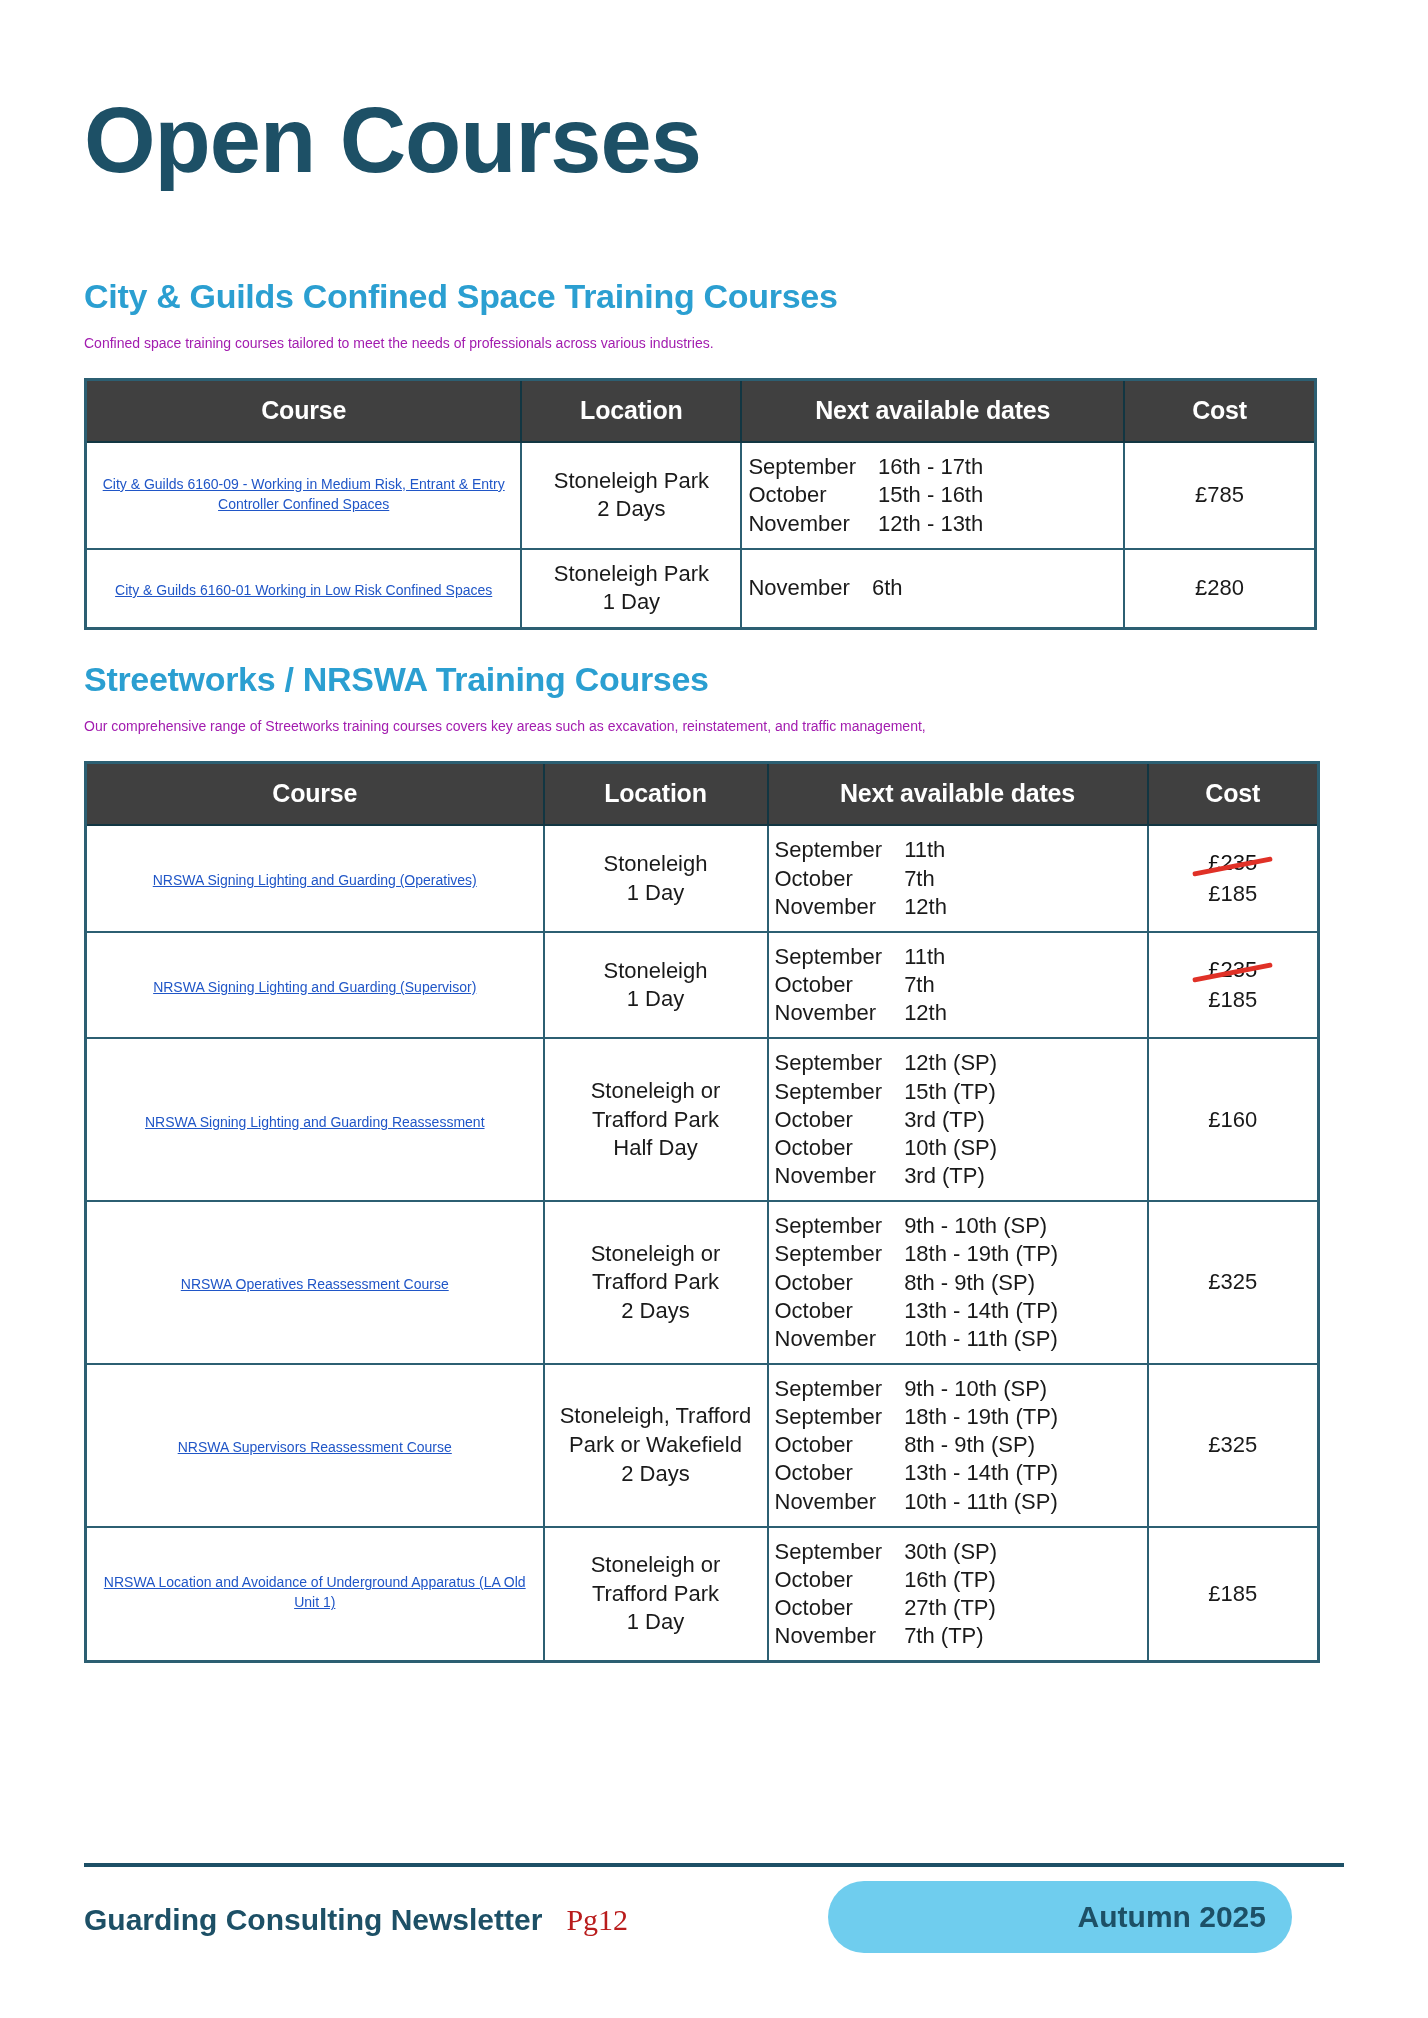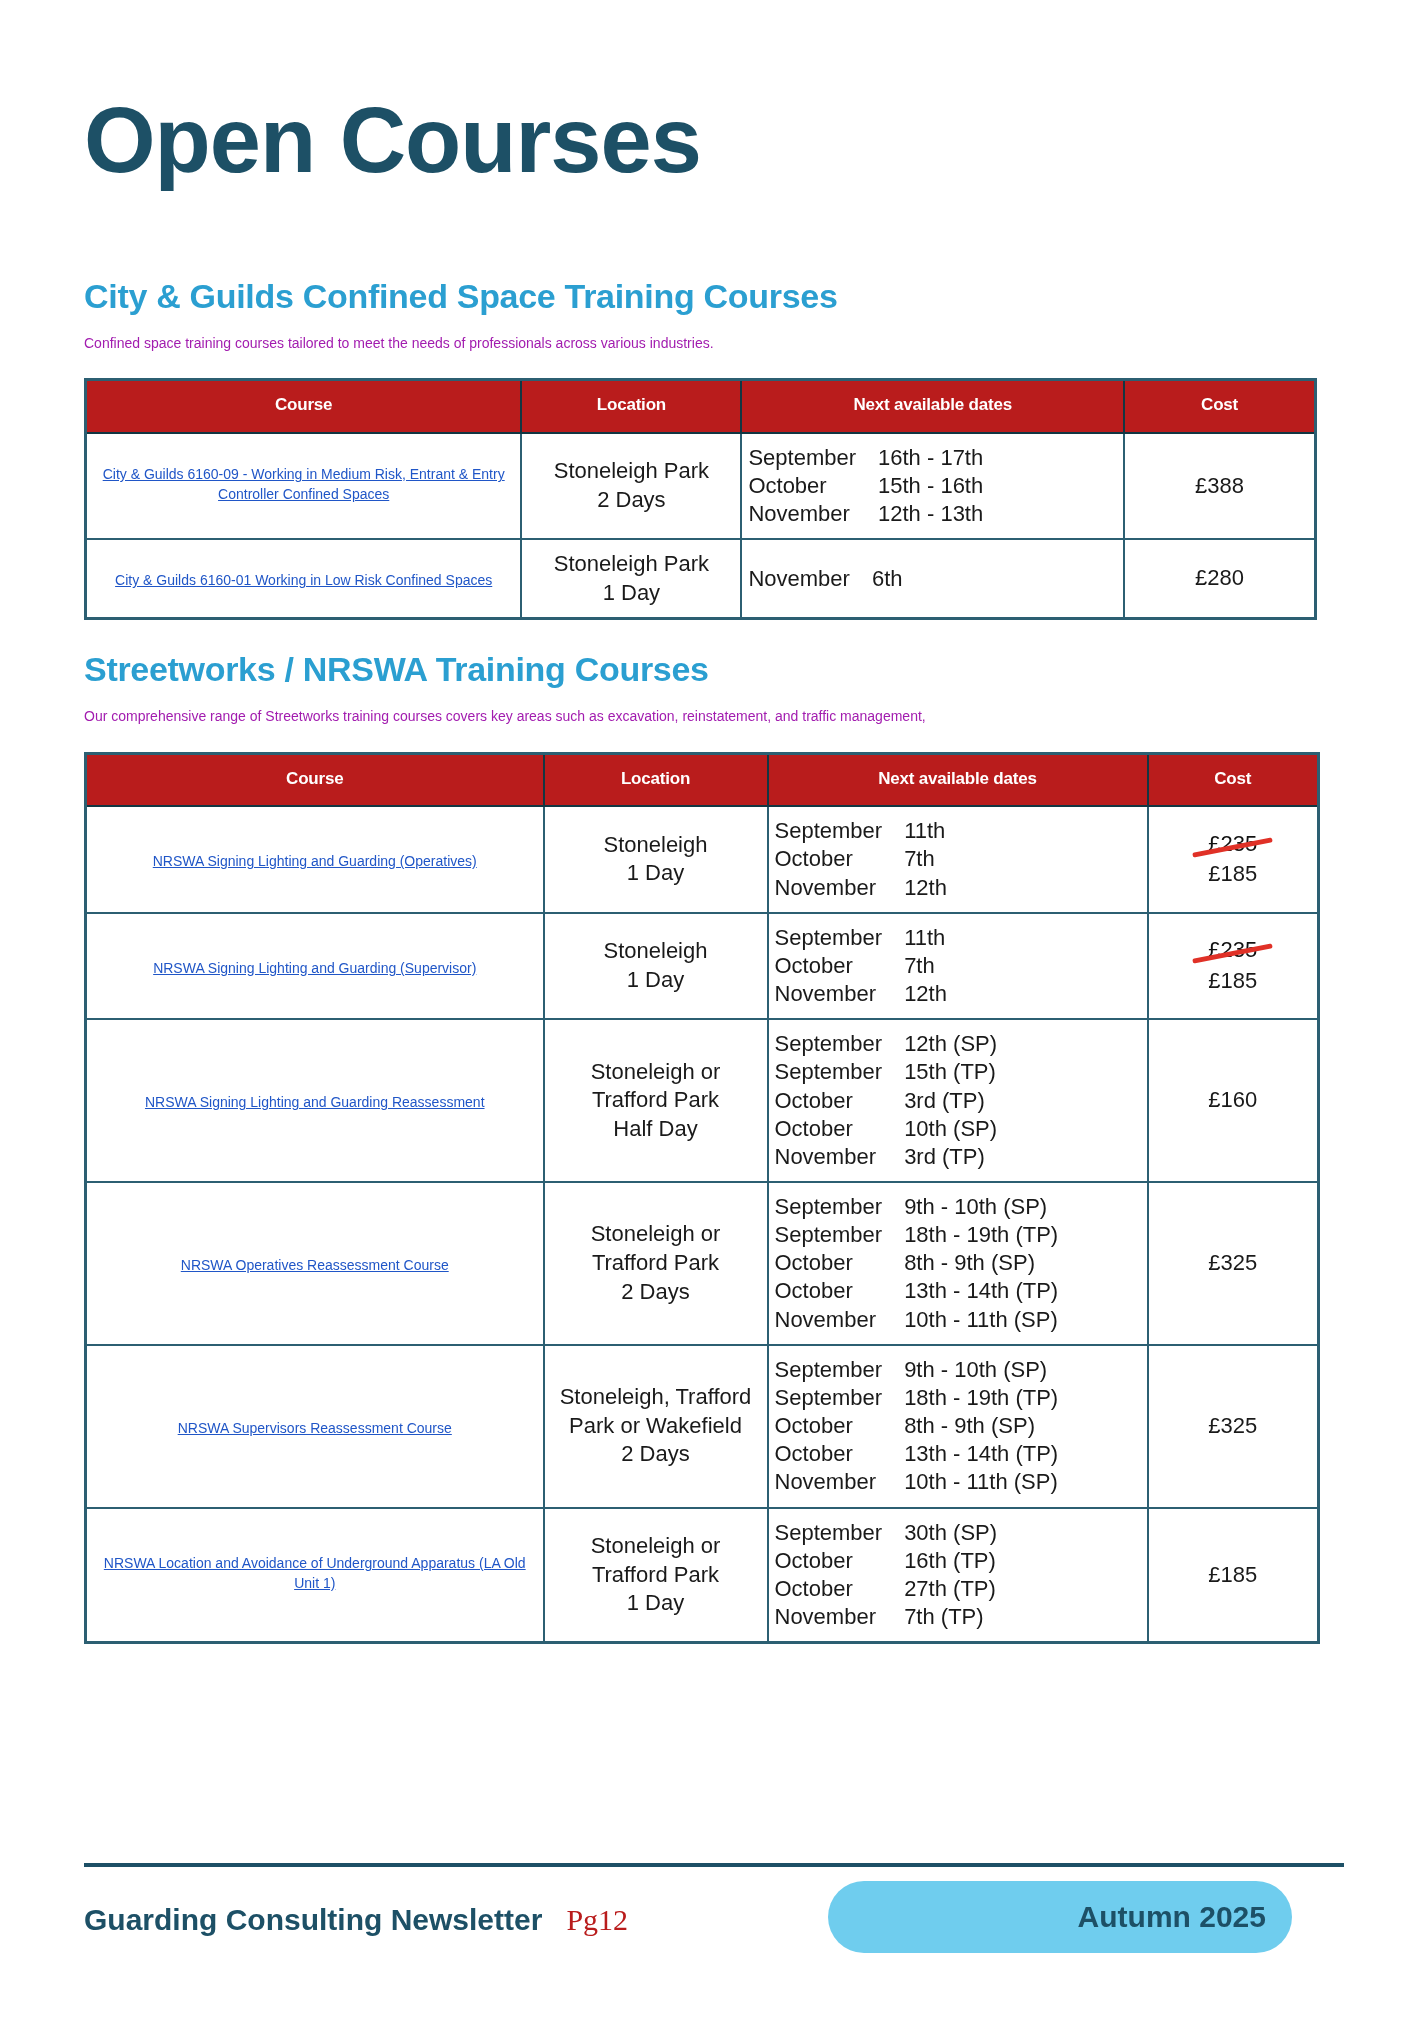--- a/index.html
+++ b/index.html
@@ -62,23 +62,23 @@
 
   
   table.courses {
     border-collapse: collapse;
     width: 1233px;
     margin-top: 26px;
     table-layout: fixed;
     border: 3px solid #2c5f72;
   }
   table.courses th {
-    background: #b91c1c;
+    background: #404040;
     color: #ffffff;
-    font-size: 17px;
+    font-size: 25px;
     font-weight: bold;
     text-align: center;
     padding: 14px 6px 16px 6px;
     border: 2px solid #123642;
     line-height: 1.2;
     letter-spacing: -0.2px;
   }
   table.courses td {
     border: 2px solid #2c5f72;
     vertical-align: middle;
@@ -249,21 +249,21 @@
                 <div class="dates-row">
                   <span class="dates-month">October</span>
                   <span class="dates-day">15th - 16th</span>
                 </div>
                 <div class="dates-row">
                   <span class="dates-month">November</span>
                   <span class="dates-day">12th - 13th</span>
                 </div>
               </div>
             </td>
-            <td class="c-cost"><span>£388</span></td>
+            <td class="c-cost"><span>£785</span></td>
           </tr>
           <tr>
             <td class="c-course"><span class="courselink">City &amp; Guilds 6160-01 Working in Low Risk Confined Spaces</span></td>
             <td class="c-location">Stoneleigh Park<br>1 Day</td>
             <td class="c-dates">
               <div class="dates-grid">
                 <div class="dates-row">
                   <span class="dates-month">November</span>
                   <span class="dates-day">6th</span>
                 </div>

